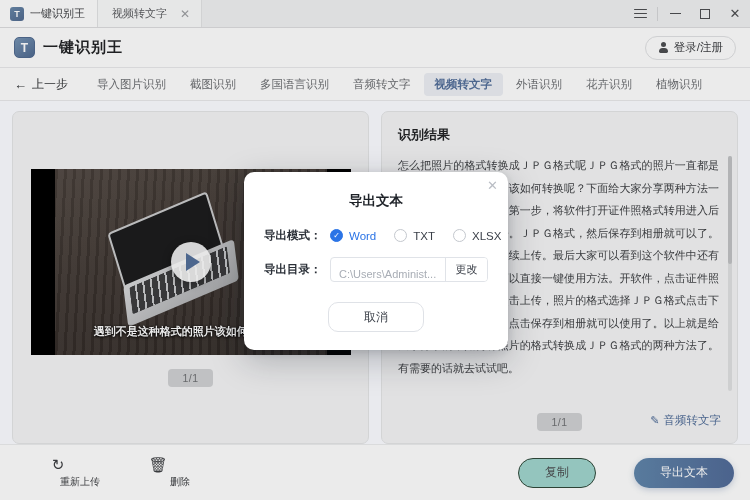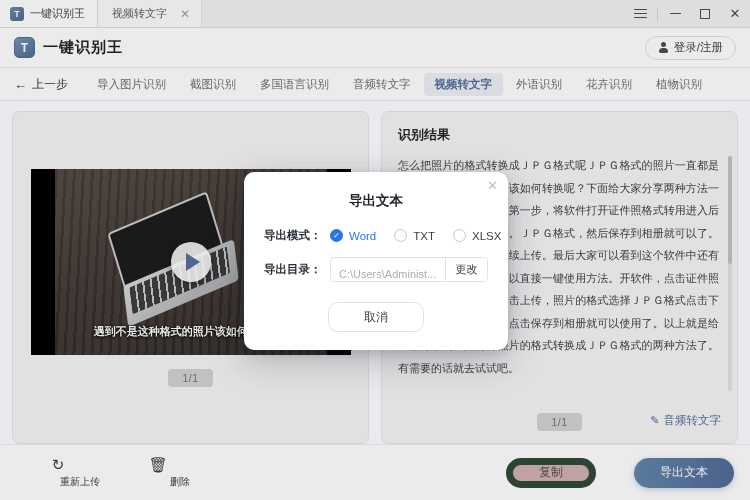--- a/index.html
+++ b/index.html
@@ -261,21 +261,21 @@
   }
   .tool-ic { font-size: 15px; line-height: 1; }
   .tool-label { font-size: 10px; margin-left: 44px; }
   .bb-spacer { flex: 1; }
   .btn {
     height: 30px; padding: 0 26px;
     border-radius: 15px; font-size: 12px;
     display:flex; align-items:center; justify-content:center;
     cursor: pointer; white-space: nowrap;
   }
-  .btn.ghost { border: 7px solid #14532d; color: #4a4f57; background:#fca5a5; }
+  .btn.ghost { border: 1px solid #14532d; color: #4a4f57; background:#5eead4; }
   .btn.primary {
     background: linear-gradient(90deg,#2b8ef0,#2b6fe6);
     color: #fff; border: none; margin-left: 12px;
     box-shadow: 0 2px 6px rgba(43,116,230,.30);
   }
 
   
   .modal-layer { position: absolute; inset: 0; z-index: 50; }
   .modal {
     position: absolute; left: 244px; top: 172px;

